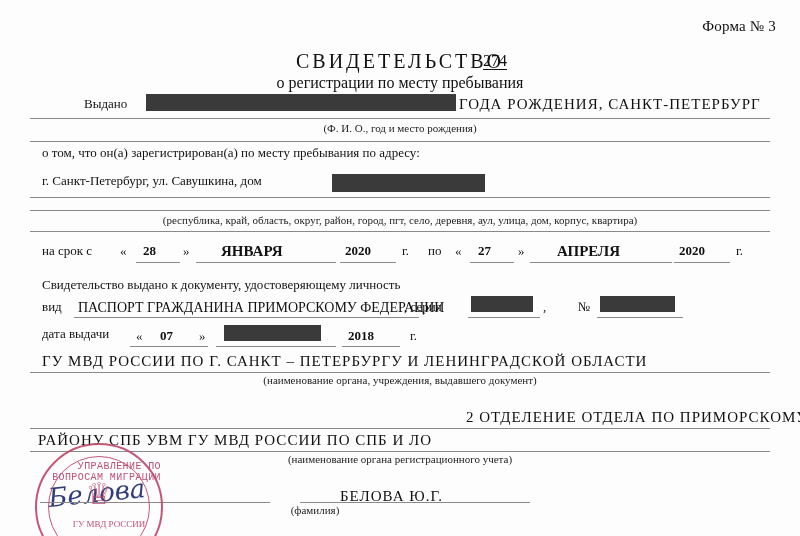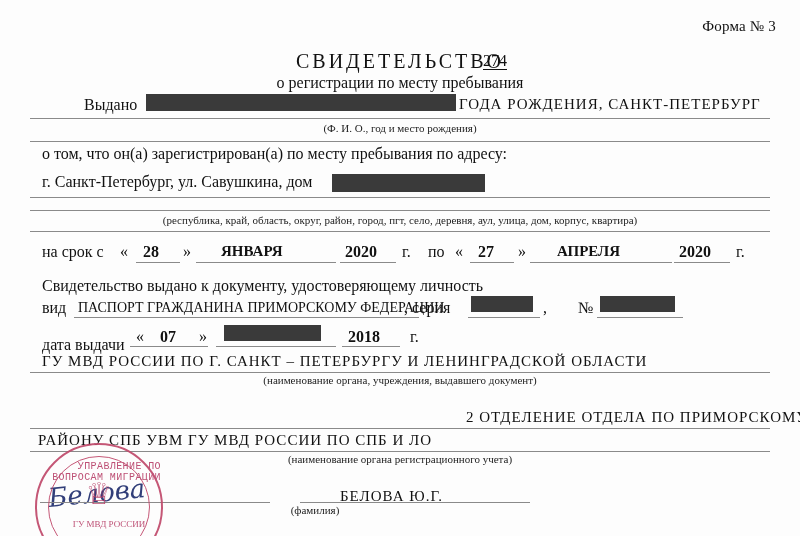--- a/index.html
+++ b/index.html
@@ -44,21 +44,21 @@
     text-underline-offset: 3px;
   }
   .subtitle {
     position: absolute;
     left: 0; right: 0;
     top: 74px;
     text-align: center;
     font-size: 16px;
   }
 
-  .row { position: absolute; font-size: 16px; white-space: nowrap; }
+  .row { position: absolute; font-size: 13px; white-space: nowrap; }
 
   
   .rule {
     position: absolute;
     height: 0;
     border-bottom: 1px solid #8a8a8a;
   }
 
   .redact {
     position: absolute;
@@ -185,21 +185,21 @@
 
   <div class="row" style="left:42px; top:299px;">вид</div>
   <div class="row" style="left:78px; top:300px; font-size:14px;">ПАСПОРТ ГРАЖДАНИНА ПРИМОРСКОМУ ФЕДЕРАЦИИ</div>
   <div class="rule" style="left:74px; top:317px; width:345px;"></div>
   <div class="row" style="left:404px; top:299px;">, серия</div>
   <div class="rule" style="left:468px; top:317px; width:72px;"></div>
   <div class="row" style="left:543px; top:299px;">,</div>
   <div class="row" style="left:578px; top:299px;">№</div>
   <div class="rule" style="left:597px; top:317px; width:86px;"></div>
 
-  <div class="row" style="left:42px; top:336px;font-family:Liberation Serif, serif;">дата выдачи</div>
+  <div class="row" style="left:42px; top:326px;font-family:Liberation Serif, serif;">дата выдачи</div>
   <div class="row" style="left:136px; top:328px;">«</div>
   <div class="row" style="left:160px; top:328px; font-weight:bold;">07</div>
   <div class="row" style="left:199px; top:328px;">»</div>
   <div class="row" style="left:348px; top:328px; font-weight:bold;text-align:right;">2018</div>
   <div class="row" style="left:410px; top:328px;">г.</div>
   <div class="rule" style="left:130px; top:346px; width:78px;"></div>
   <div class="rule" style="left:216px; top:346px; width:120px;"></div>
   <div class="rule" style="left:342px; top:346px; width:58px;"></div>
 
   <div class="row sp" style="left:42px; top:353px; font-size:15px;">ГУ  МВД  РОССИИ  ПО  Г. САНКТ – ПЕТЕРБУРГУ  И  ЛЕНИНГРАДСКОЙ ОБЛАСТИ</div>

